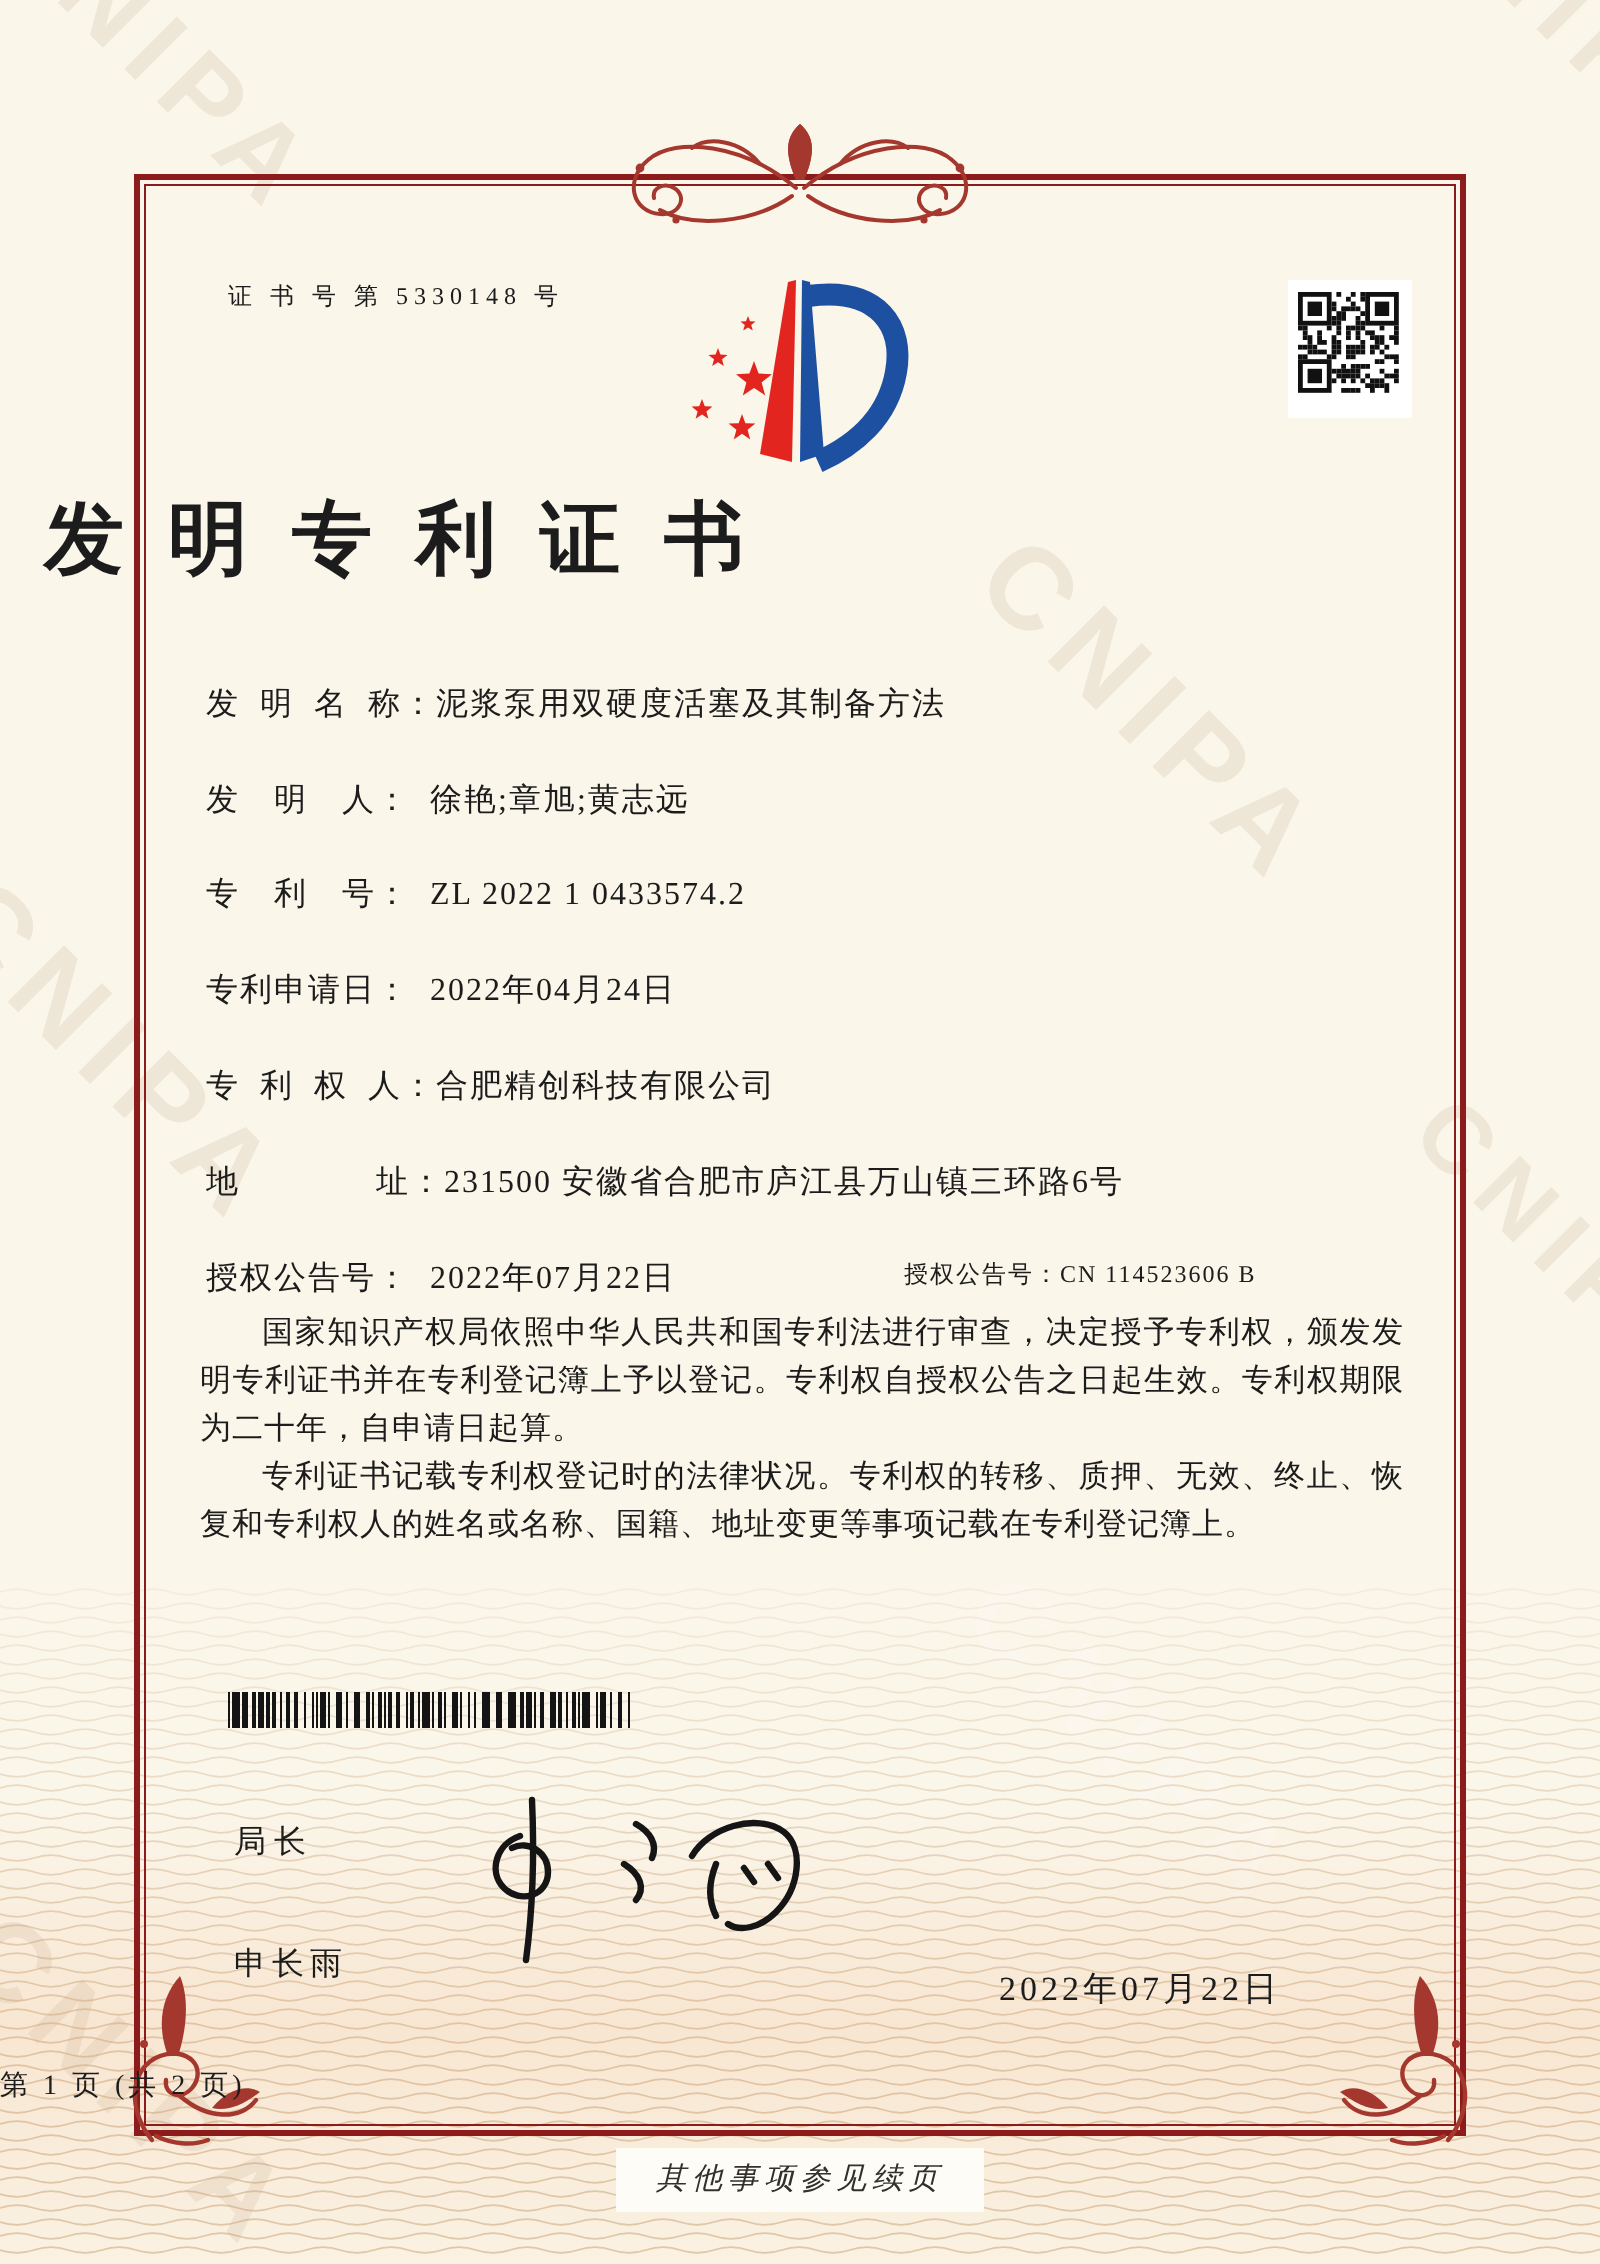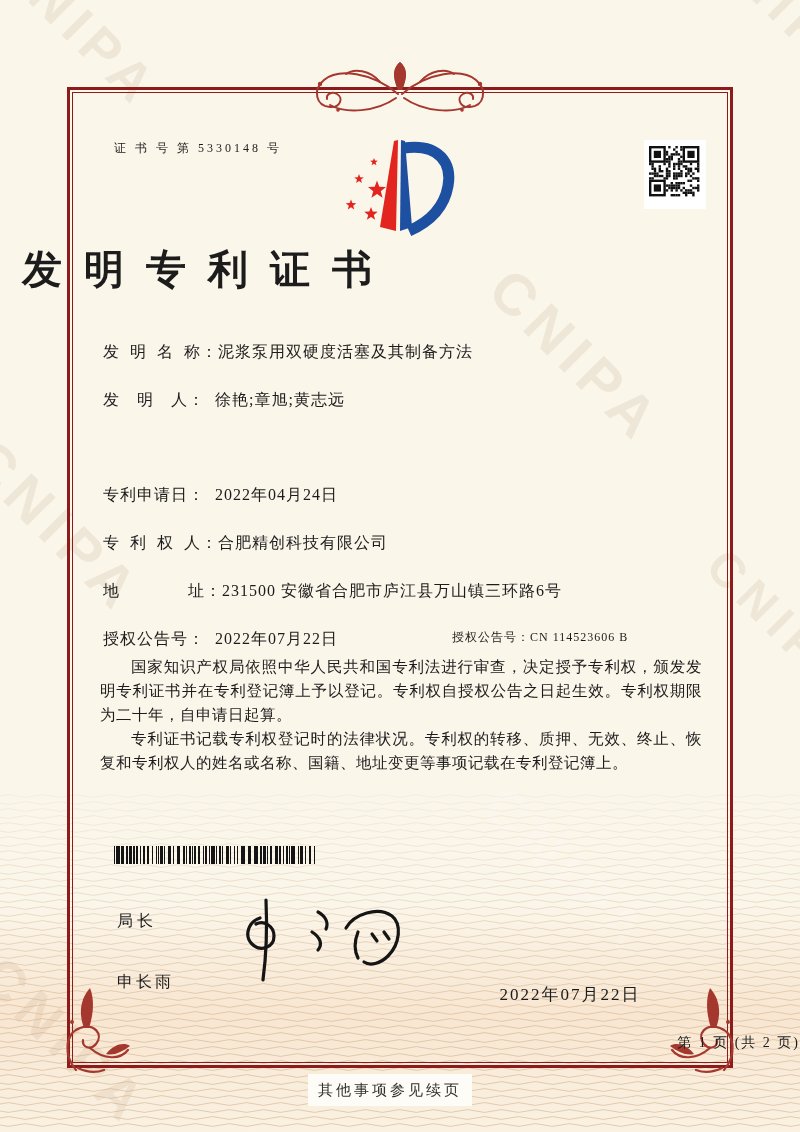--- a/index.html
+++ b/index.html
@@ -59,26 +59,26 @@
   .paras p{text-indent:2em;}
 
   .barcode{position:absolute;left:114px;top:846px;z-index:4;}
 
   .sig-title{position:absolute;left:117px;top:911px;font-size:16px;letter-spacing:4px;}
   .sig-name{position:absolute;left:117px;top:947px;font-size:16px;letter-spacing:3px;margin-top:25px;}
   .sig-svg{position:absolute;left:230px;top:892px;width:200px;height:92px;}
   .sig-date{position:absolute;left:470px;top:983px;width:200px;text-align:center;
             font-size:17px;letter-spacing:2px;}
 
-  .page-info{position:absolute;left:0;top:1034px;width:100%;text-align:right;
+  .page-info{position:absolute;left:0;top:1034px;width:100%;text-align:left;
              font-size:14px;letter-spacing:2px;}
 
-  .note-box{position:absolute;left:308px;top:1074px;width:164px;height:32px;z-index:4;
+  .note-box{position:absolute;left:308px;top:1074px;width:184px;height:32px;z-index:4;
             background:#fdfcf7;text-align:center;line-height:32px;font-size:15px;
-            letter-spacing:3px;color:#33302b;}
+            letter-spacing:3px;color:#33302b;font-style:italic;}
 </style>
 </head>
 <body>
 
 <div class="page">
 
   <div class="wm wm1">CNIPA</div>
   <div class="wm wm2">CNIPA</div>
   <div class="wm wm3">CNIPA</div>
   <div class="wm wm4">CNIPA</div>
@@ -347,20 +347,23 @@
     </div>
 
     <div class="title">发明专利证书</div>
 
     <div class="row" style="top:342px">
       <span class="lbl">发  明  名  称：</span><span class="val">泥浆泵用双硬度活塞及其制备方法</span>
     </div>
     <div class="row" style="top:390px">
       <span class="lbl">发　明　人：</span><span class="val">徐艳;章旭;黄志远</span>
     </div>
+    <div class="row" style="top:437px">
+      <span class="lbl">专　利　号：</span><span class="val">ZL 2022 1 0433574.2</span>
+    </div>
     <div class="row" style="top:485px">
       <span class="lbl">专利申请日：</span><span class="val">2022年04月24日</span>
     </div>
     <div class="row" style="top:533px">
       <span class="lbl">专  利  权  人：</span><span class="val">合肥精创科技有限公司</span>
     </div>
     <div class="row" style="top:581px">
       <span class="lbl">地　　　　址：</span><span class="val">231500 安徽省合肥市庐江县万山镇三环路6号</span>
     </div>
     <div class="row" style="top:629px">

